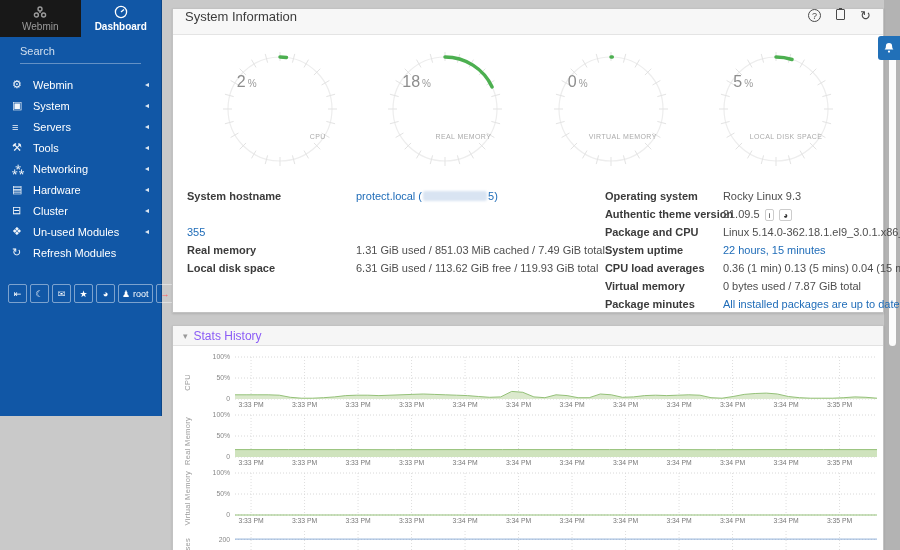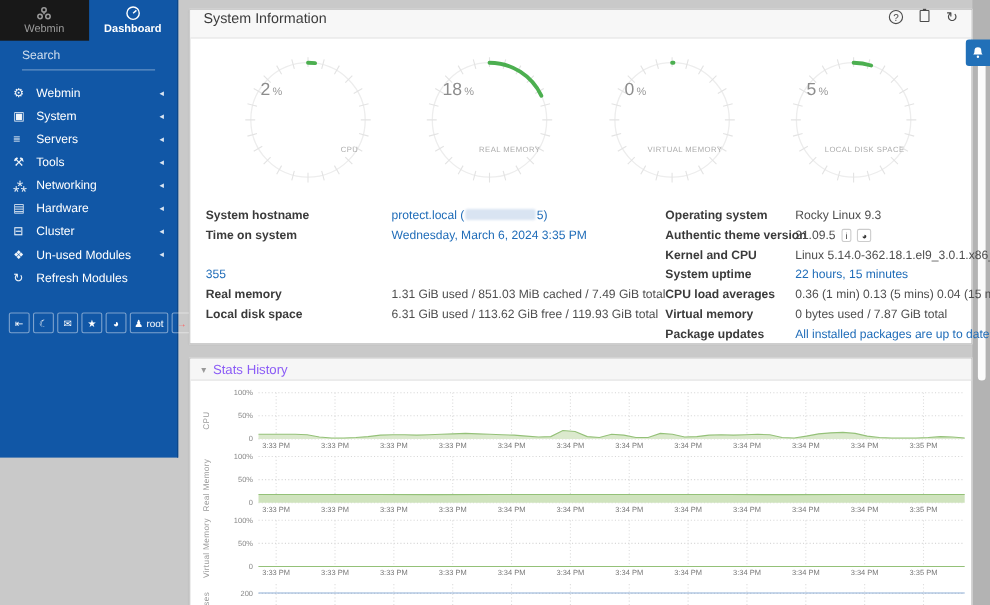--- a/index.html
+++ b/index.html
@@ -312,24 +312,20 @@
             <circle cx="59" cy="59" r="52" fill="none" stroke="#4caf50" stroke-width="3.5" stroke-linecap="round" stroke-dasharray="16.336281798666928 326.7256359733385" transform="rotate(-90 59 59)"></circle>
           </svg><div class="g-pct">5<span class="pc">%</span></div><div class="g-lbl">LOCAL DISK SPACE</div></div>
       </div>
     <div id="info">
       <div class="info-col l">
           <div class="irow">
             <div class="ilbl">System hostname</div>
             <div class="ival"><span class="lnk">protect.local (</span><span class="redact"></span><span class="lnk">5)</span></div>
           </div>
           <div class="irow">
-            <div class="ilbl">Time on system</div>
-            <div class="ival"><span class="lnk">Wednesday, March 6, 2024 3:35 PM</span></div>
-          </div>
-          <div class="irow">
           </div>
           <div class="irow">
             <div class="ival"><span class="lnk">355</span></div>
           </div>
           <div class="irow">
             <div class="ilbl">Real memory</div>
             <div class="ival"><span>1.31 GiB used / 851.03 MiB cached / 7.49 GiB total</span></div>
           </div>
           <div class="irow">
             <div class="ilbl">Local disk space</div>
@@ -339,37 +335,37 @@
       <div class="info-col r">
           <div class="irow">
             <div class="ilbl">Operating system</div>
             <div class="ival"><span>Rocky Linux 9.3</span></div>
           </div>
           <div class="irow">
             <div class="ilbl">Authentic theme version</div>
             <div class="ival"><span>21.09.5</span><span class="badge">i</span><span class="badge">◕</span></div>
           </div>
           <div class="irow">
-            <div class="ilbl">Kernel and CPU</div>
+            <div class="ilbl">Package and CPU</div>
             <div class="ival"><span>Linux 5.14.0-362.18.1.el9_3.0.1.x86_64 on x86_64</span></div>
           </div>
           <div class="irow">
             <div class="ilbl">System uptime</div>
             <div class="ival"><span class="lnk">22 hours, 15 minutes</span></div>
           </div>
           <div class="irow">
             <div class="ilbl">CPU load averages</div>
             <div class="ival"><span>0.36 (1 min) 0.13 (5 mins) 0.04 (15 mins)</span></div>
           </div>
           <div class="irow">
             <div class="ilbl">Virtual memory</div>
             <div class="ival"><span>0 bytes used / 7.87 GiB total</span></div>
           </div>
           <div class="irow">
-            <div class="ilbl">Package updates</div>
+            <div class="ilbl">Package minutes</div>
             <div class="ival"><span class="lnk">All installed packages are up to date</span></div>
           </div>
         </div>
     </div>
   </div>
 
   <div class="panel" id="panel-stats">
     <div class="stats-hd">
       <span class="caret">▾</span>
       <span class="stats-title">Stats History</span>

